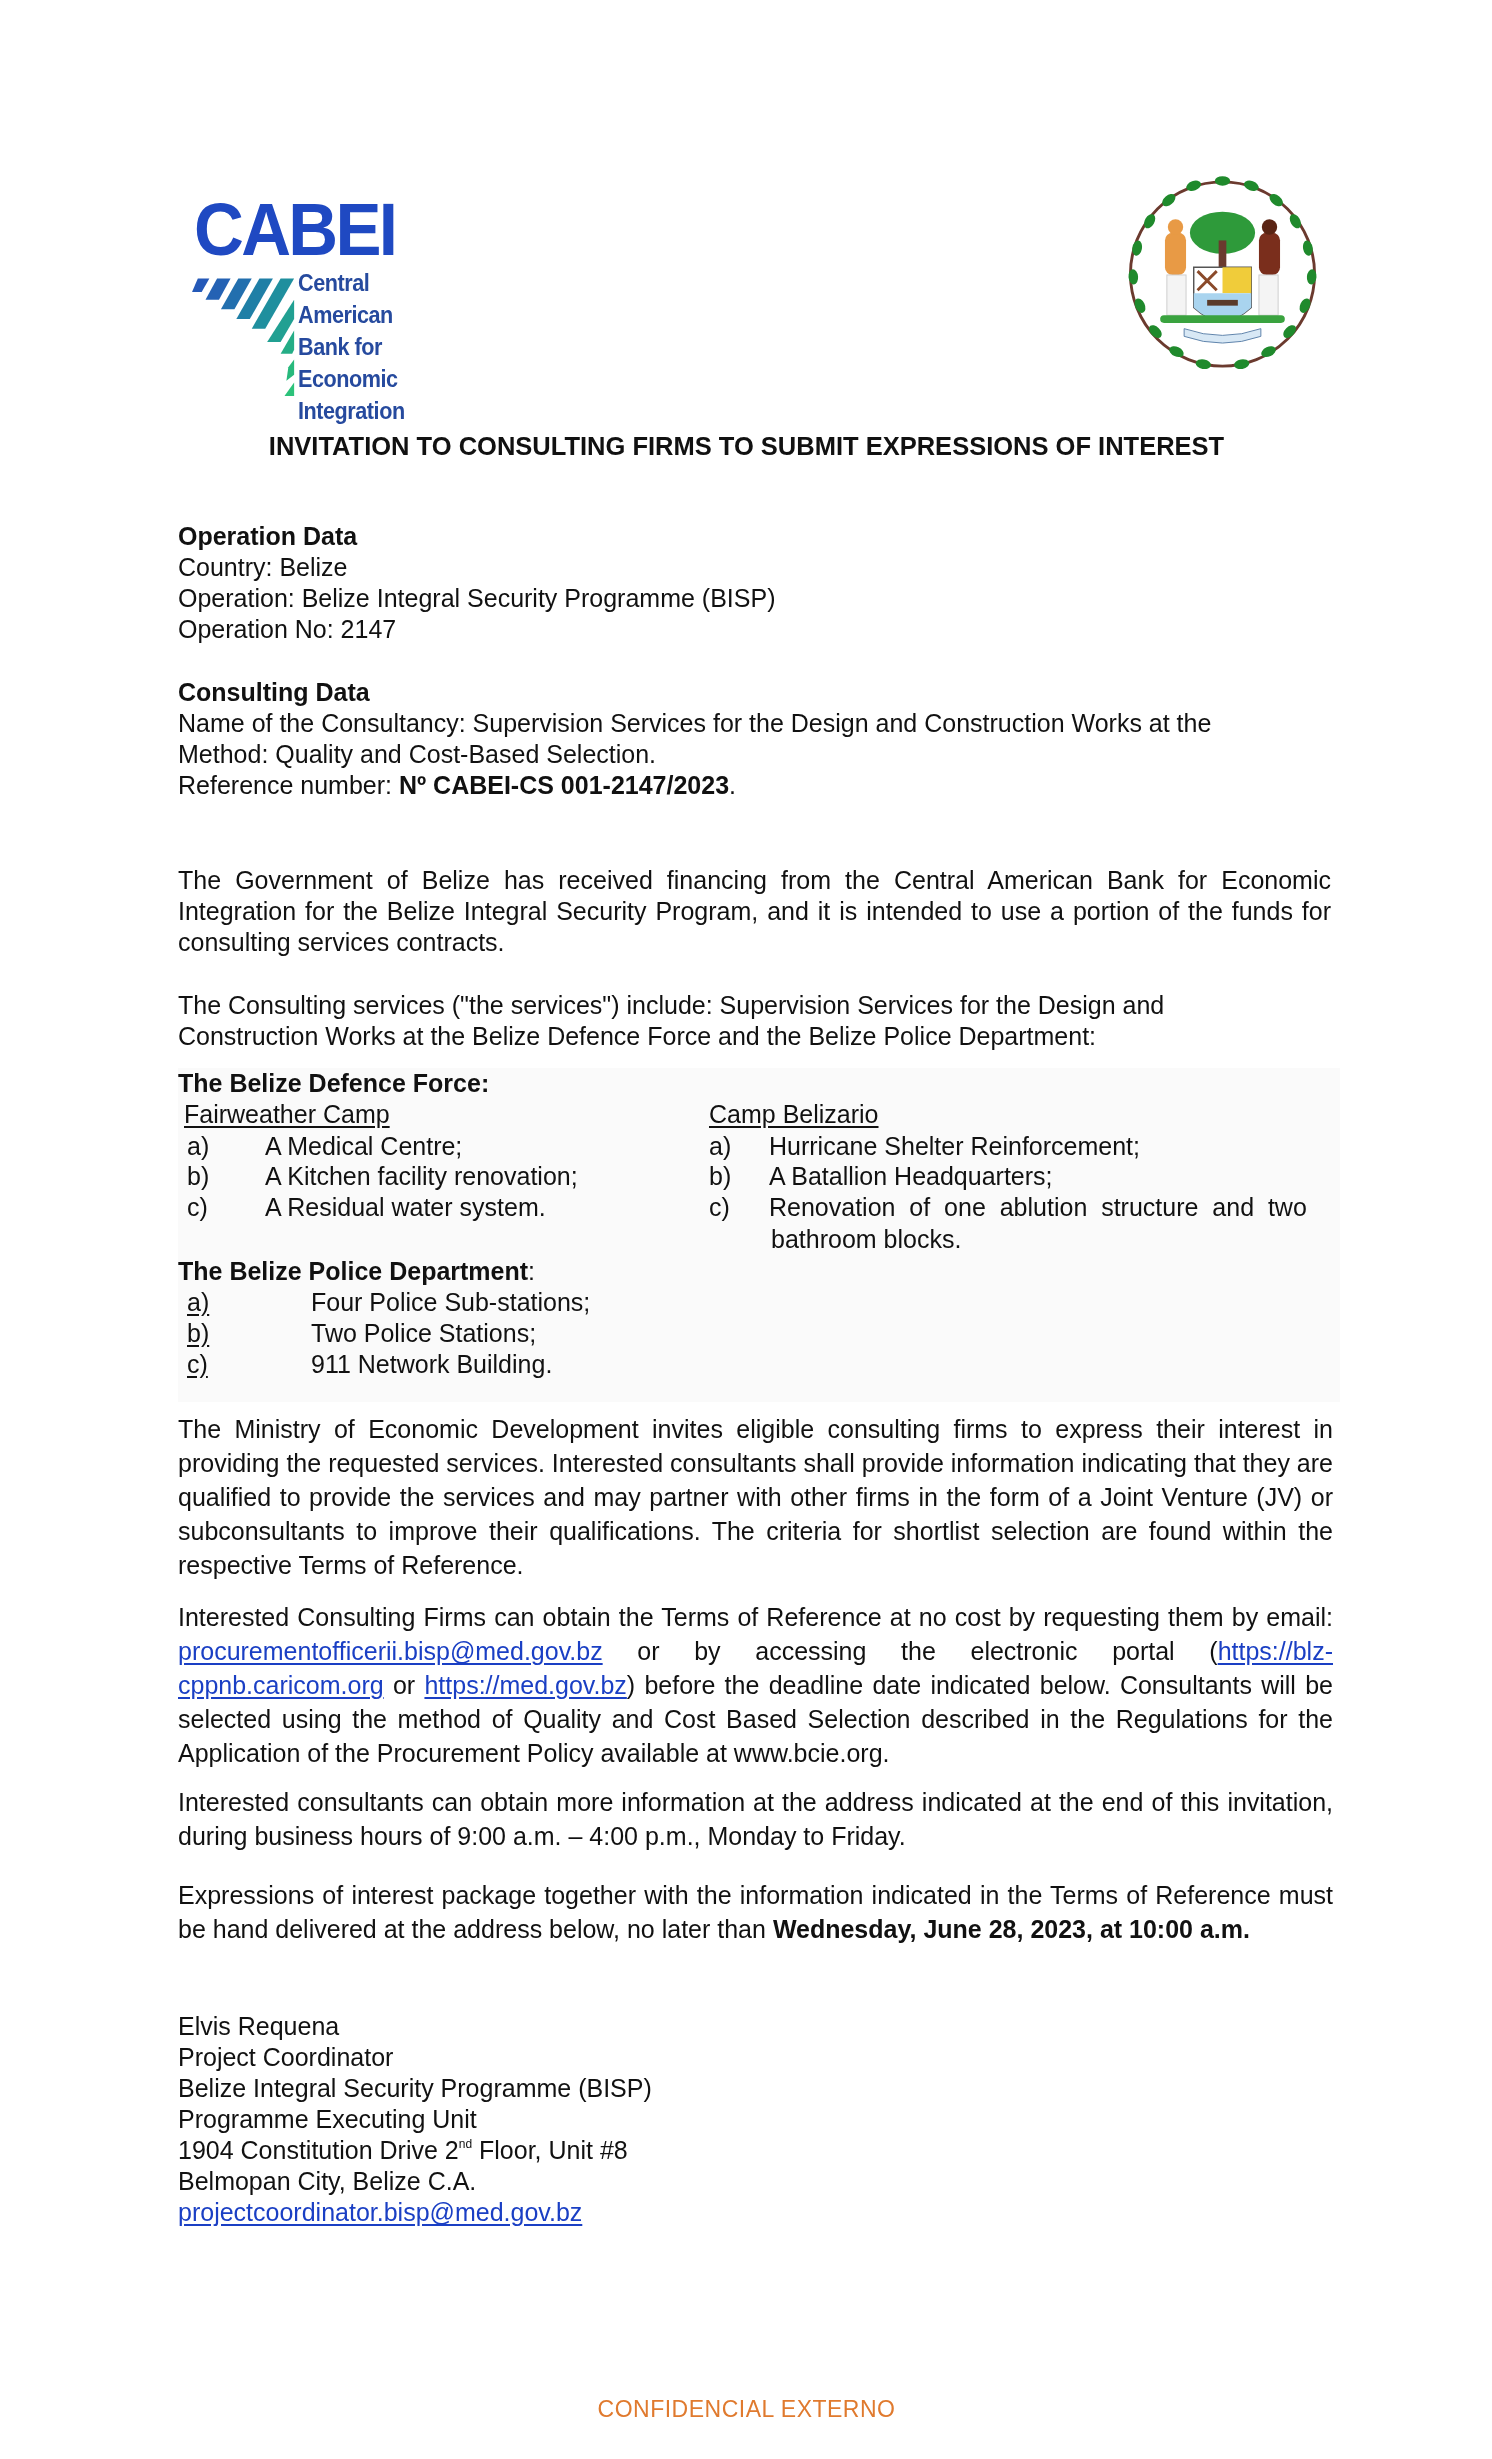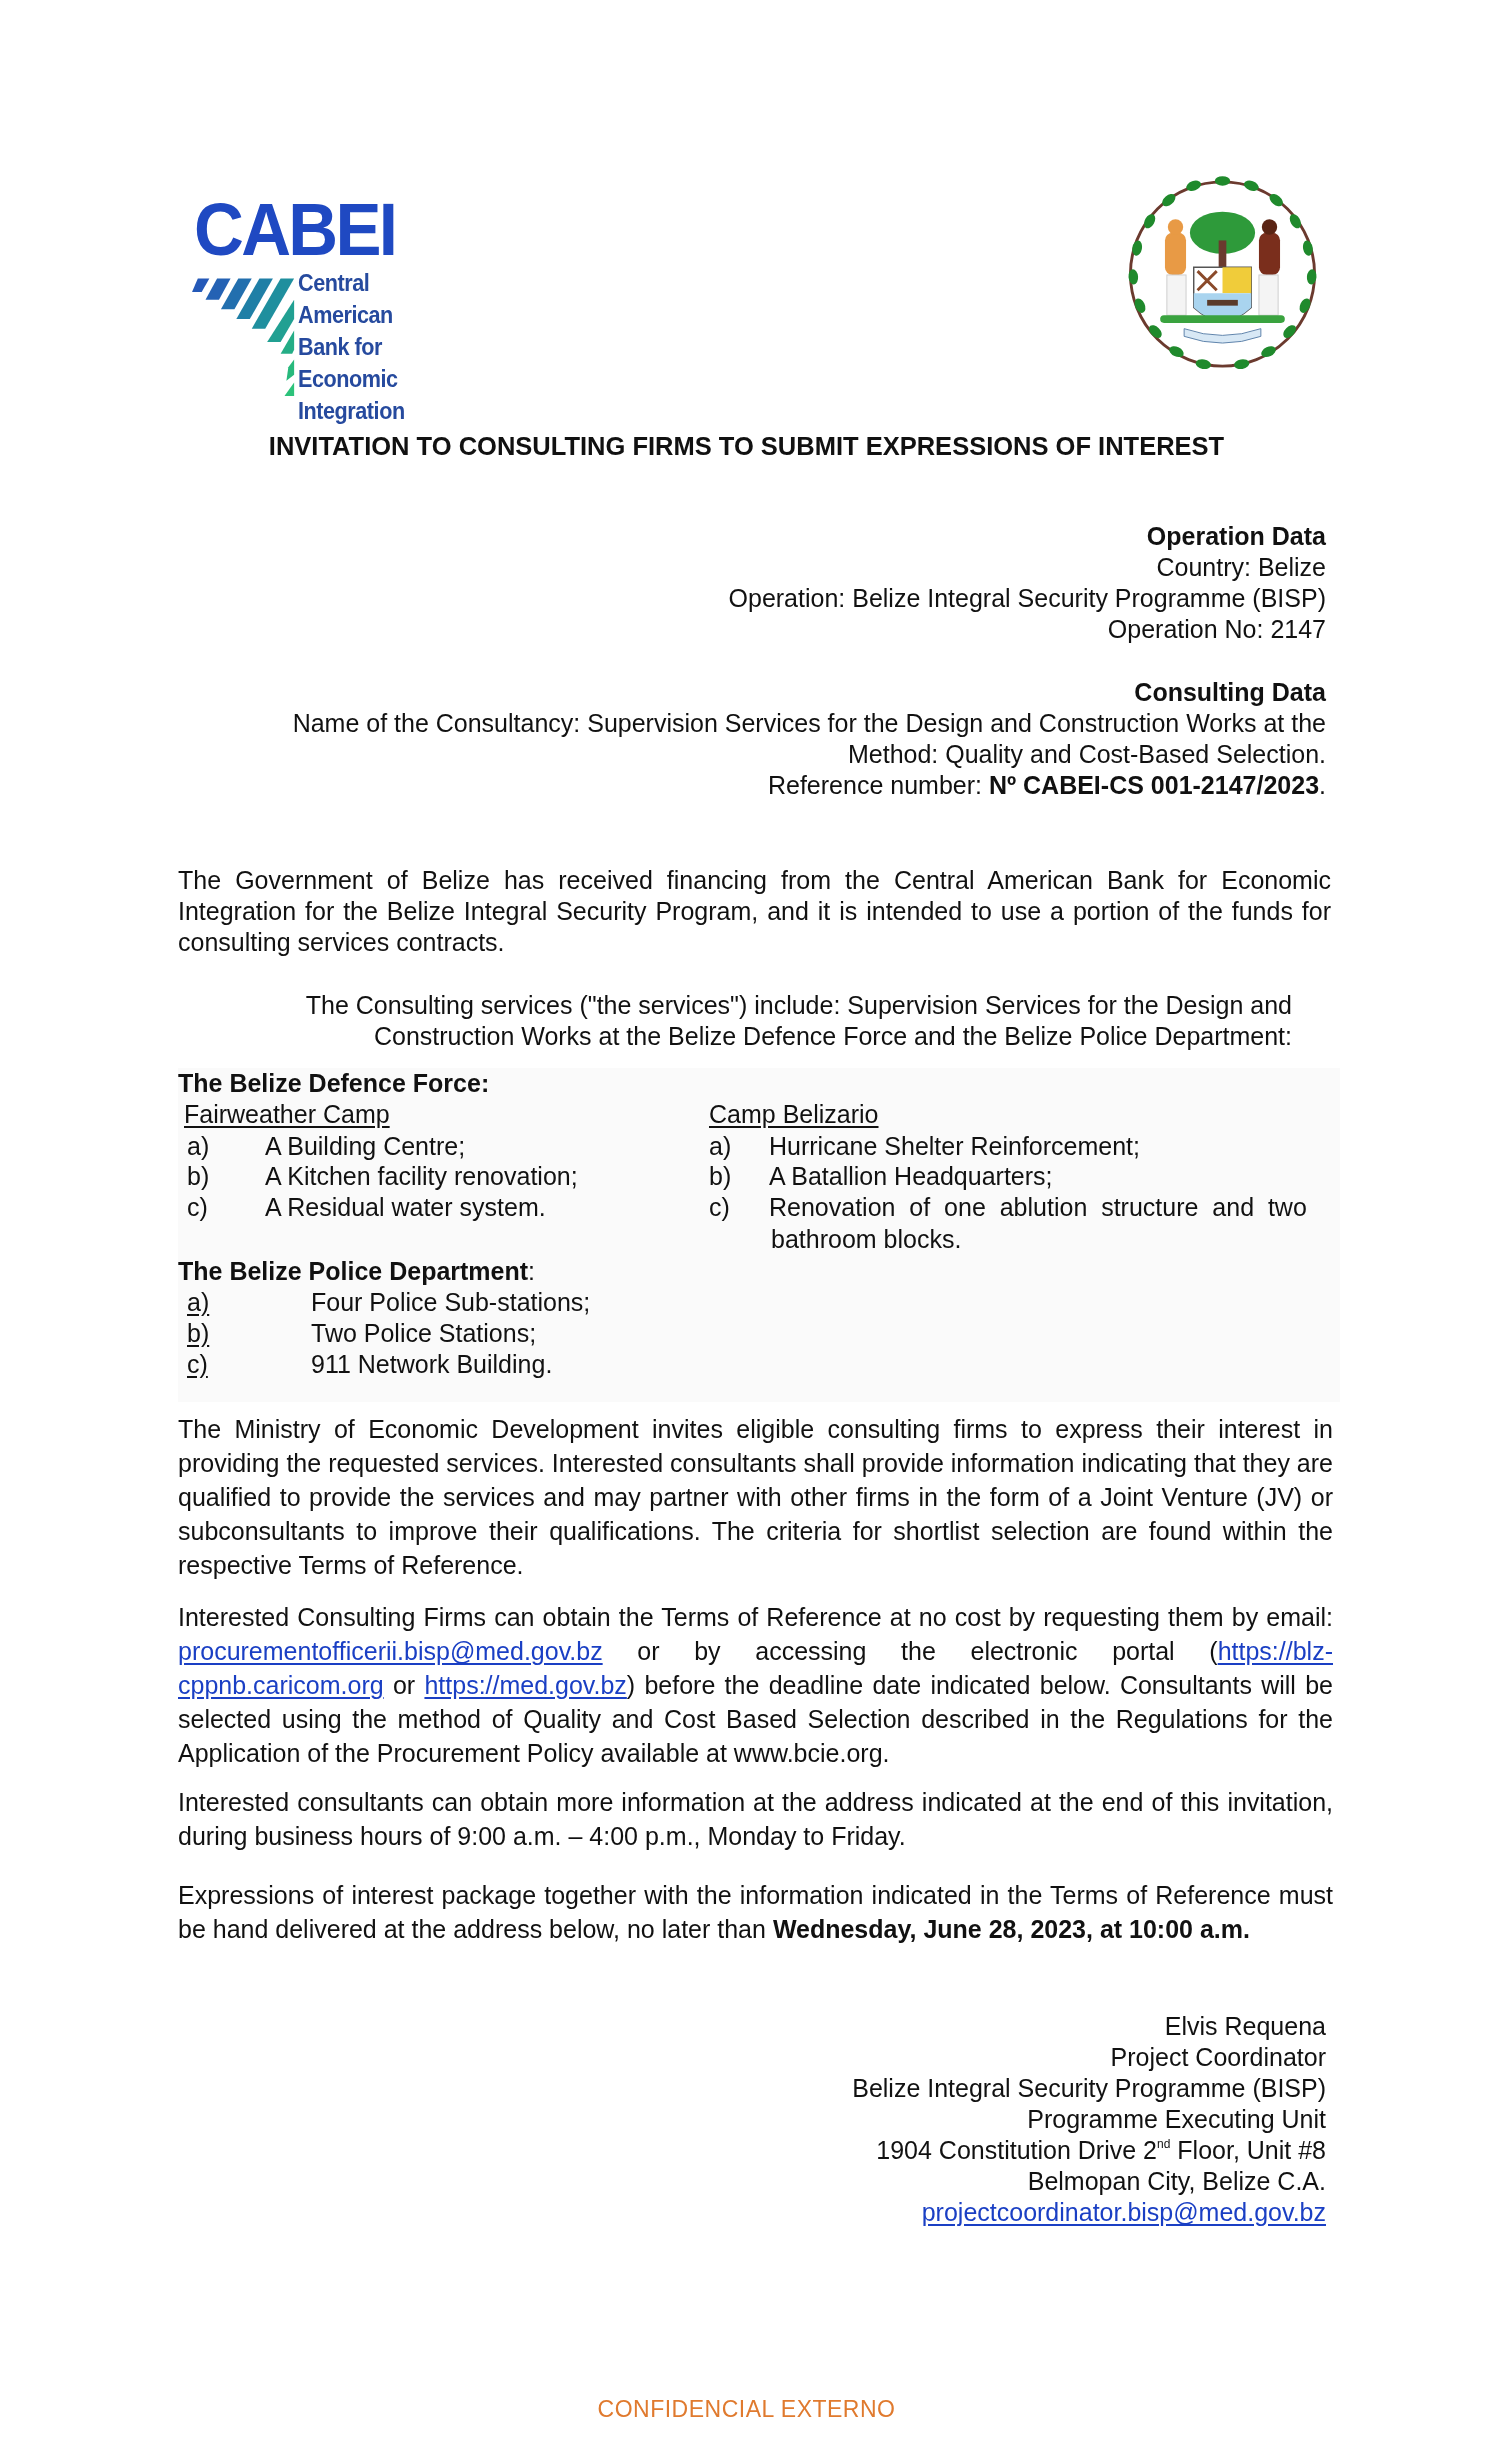--- a/index.html
+++ b/index.html
@@ -28,21 +28,21 @@
     .cabei-stripes { position: absolute; left: 0; top: 75px; width: 106px; height: 130px; }
 
     
     .belize-emblem { position: absolute; left: 1117px; top: 173px; width: 211px; height: 202px; }
 
     .title {
       position: absolute; left: 0; width: 1493px; top: 432px; text-align: center;
       font-size: 25.5px; font-weight: bold; letter-spacing: 0px;
     }
 
-    .block { position: absolute; left: 178px; width: 1148px; text-align: right; }
+    .block { position: absolute; left: 178px; width: 1148px; }
     .justify { text-align: justify; text-align-last: left; }
 
     .list-bg {
       position: absolute; left: 178px; top: 1068px; width: 1162px; height: 334px; background: #fafafa;
     }
     .li { position: absolute; font-size: 25px; line-height: 31px; white-space: nowrap; }
 
     .footer-label {
       position: absolute; left: 0; width: 1493px; top: 2396px; text-align: center;
       font-size: 23px; color: #e07a2e; letter-spacing: 0.5px;
@@ -133,21 +133,21 @@
 
   <div class="block text justify" style="top:865px; width:1153px;">The Government of Belize has received financing from the Central American Bank for Economic Integration for the Belize Integral Security Program, and it is intended to use a portion of the funds for consulting services contracts.</div>
 
   <div class="block text" style="top:990px; width:1114px;">The Consulting services ("the services") include: Supervision Services for the Design and Construction Works at the Belize Defence Force and the Belize Police Department:</div>
 
   <div class="list-bg"></div>
   <div class="li bold" style="left:178px; top:1068px;">The Belize Defence Force:</div>
 
   <div class="li u" style="left:184px; top:1099px;">Fairweather Camp</div>
   <div class="li" style="left:187px; top:1131px;">a)</div>
-  <div class="li" style="left:265px; top:1131px;">A Building Centre;</div>
+  <div class="li" style="left:265px; top:1131px;">A Medical Centre;</div>
   <div class="li" style="left:187px; top:1161px;">b)</div>
   <div class="li" style="left:265px; top:1161px;">A Kitchen facility renovation;</div>
   <div class="li" style="left:187px; top:1192px;">c)</div>
   <div class="li" style="left:265px; top:1192px;">A Residual water system.</div>
 
   <div class="li u" style="left:709px; top:1099px;">Camp Belizario</div>
   <div class="li" style="left:709px; top:1131px;">a)</div>
   <div class="li" style="left:769px; top:1131px;">Hurricane Shelter Reinforcement;</div>
   <div class="li" style="left:709px; top:1161px;">b)</div>
   <div class="li" style="left:769px; top:1161px;">A Batallion Headquarters;</div>

